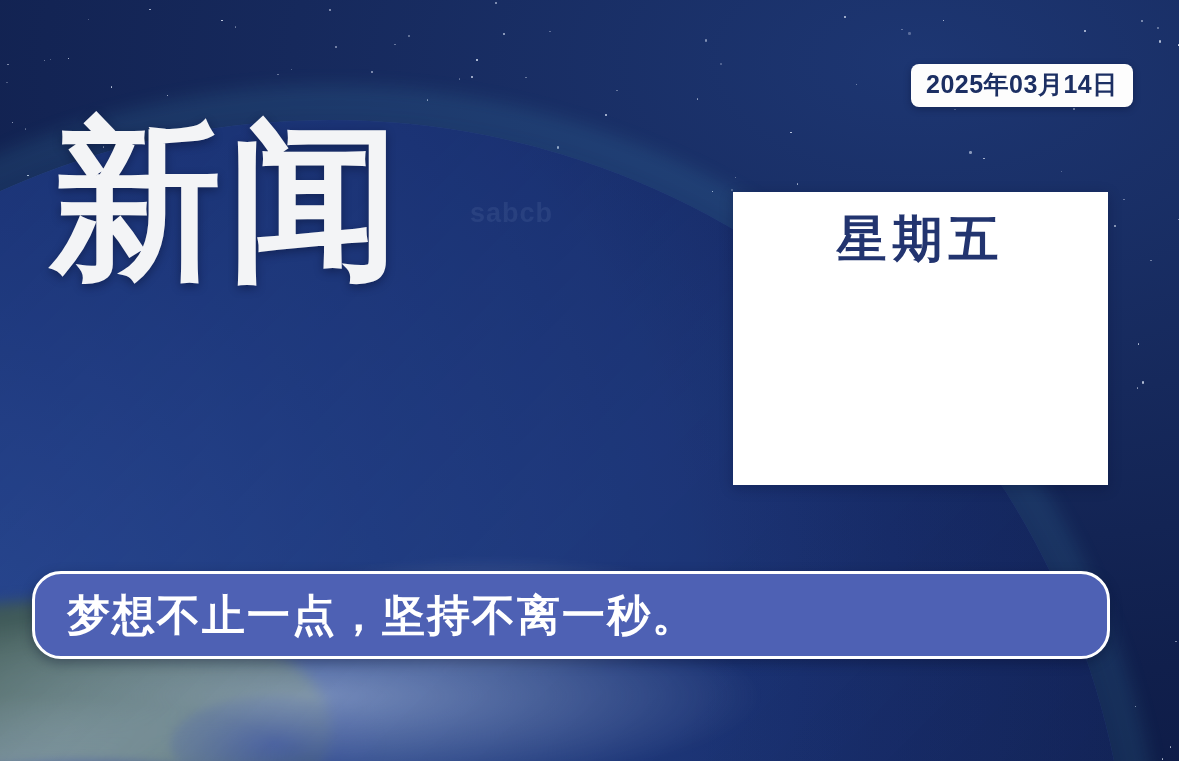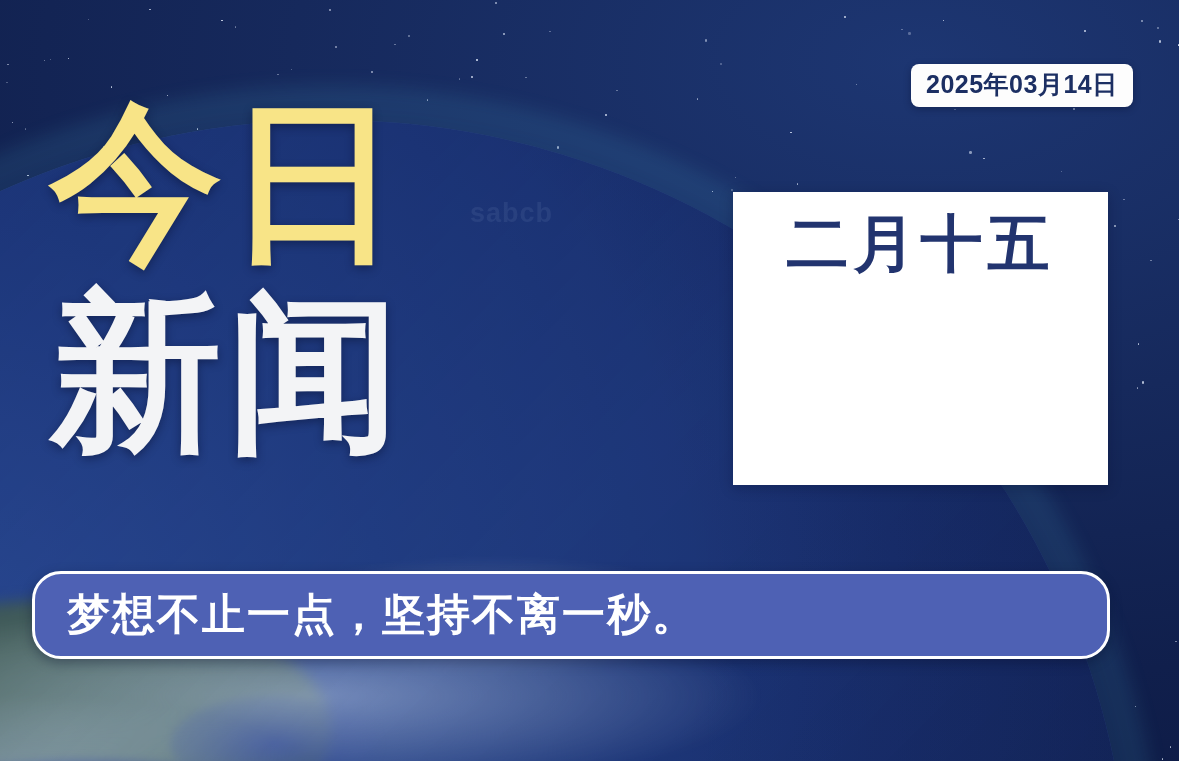--- a/index.html
+++ b/index.html
@@ -230,21 +230,20 @@
     box-shadow: 0 4px 12px rgba(5,12,40,.35);
   }
   .quote-text {
     margin-left: 32px;
     color: #ffffff;
     font-size: 43px;
     line-height: 50px;
     font-weight: bold;
     letter-spacing: 2px;
     white-space: nowrap;
-    font-family: Liberation Serif, serif;
   }
 </style>
 </head>
 <body>
 
 <div id="poster">
 
   <div class="starfield" id="starfield">
       <div class="star" style="left: 575.6px; top: 755.2px; width: 1.5px; height: 1.5px; opacity: 0.76;"></div>
       <div class="star" style="left: 362.7px; top: 200.5px; width: 2.4px; height: 2.4px; opacity: 0.89;"></div>
@@ -558,30 +557,29 @@
 
       <div class="land" style="left:40%;top:36%;width:13%;height:6%;background:radial-gradient(ellipse at 50% 50%, #2a4896 0%, rgba(34,58,132,0) 100%);filter:blur(4px);"></div>
 
       <div class="cloudlayer"></div>
       <div class="earth-tint"></div>
       <div class="earth-shadow"></div>
     </div>
   </div>
 
   <div class="title-block">
-    <div class="title-line today">今日</div>
     <div class="title-line news">新闻</div>
   </div>
 
   <div class="watermark">sabcb</div>
 
   <div class="date-badge">2025年03月14日</div>
 
 
   <div class="info-card">
-    <div class="lunar">二月十五</div>
+    <div class="weekday">星期五</div>
   </div>
 
   <div class="quote-bar">
     <div class="quote-text">梦想不止一点，坚持不离一秒。</div>
   </div>
 
 </div>
 
 </body></html>

